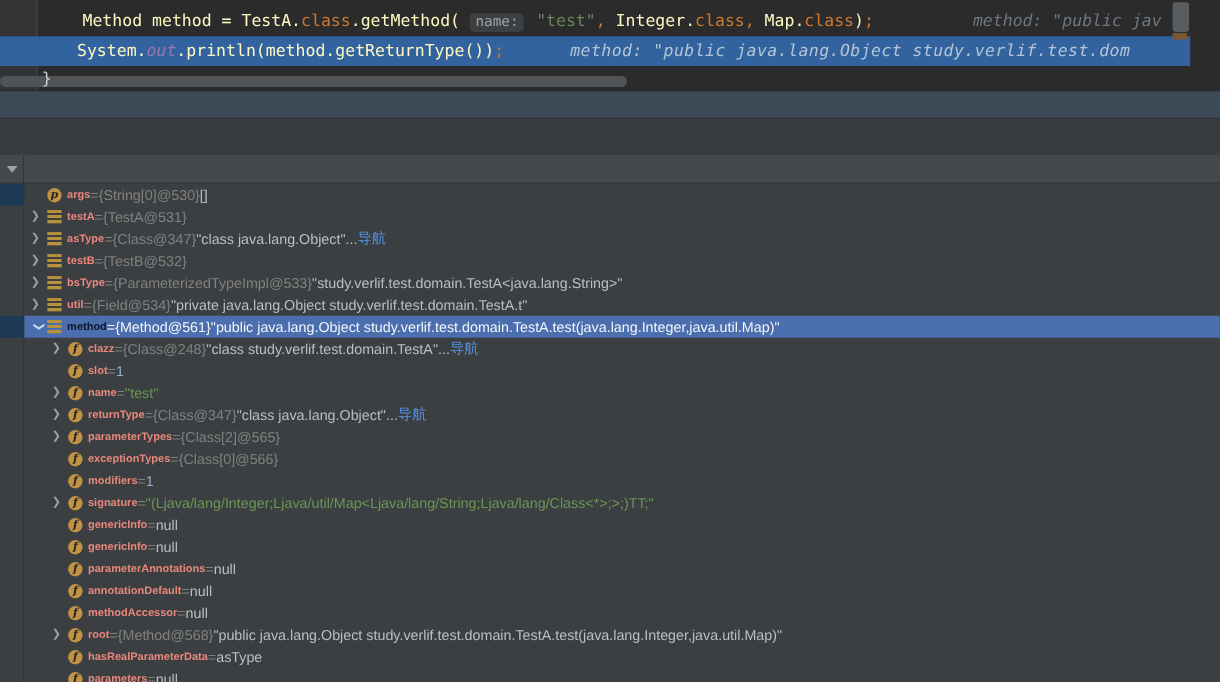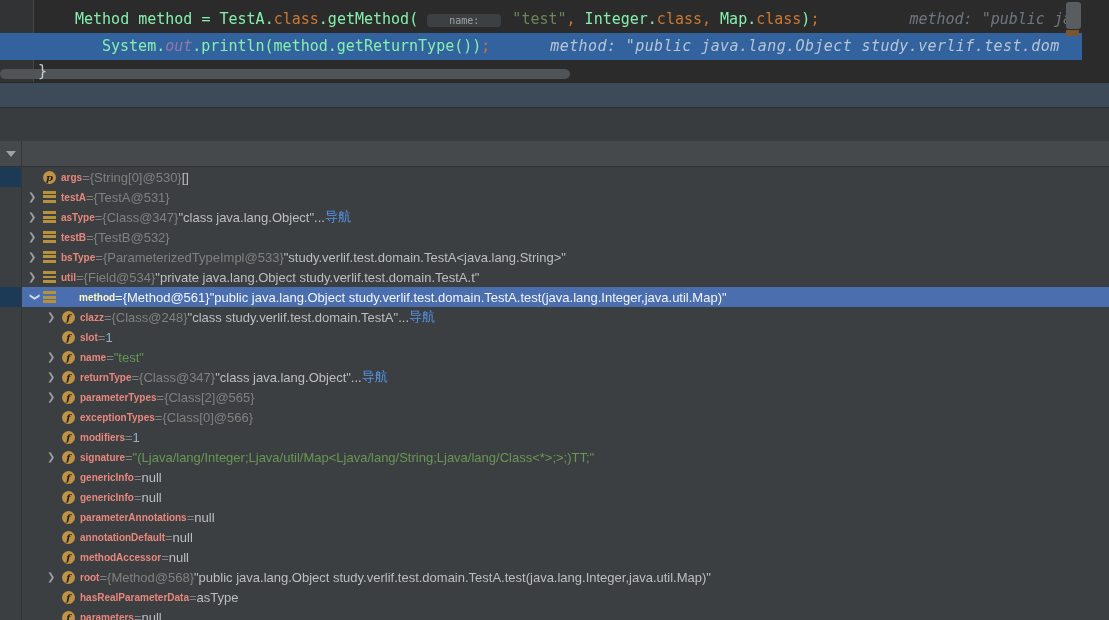--- a/index.html
+++ b/index.html
@@ -7,28 +7,28 @@
     width:1109px;height:620px;overflow:hidden;position:relative;
     background:#3c3f41;font-family:"Liberation Sans",sans-serif;
     -webkit-font-smoothing:antialiased;
   }
   
   #editor{position:absolute;left:0;top:0;width:1109px;height:82px;background:#2b2b2b;overflow:hidden;}
   #editor .gutter{position:absolute;left:0;top:0;width:33px;height:82px;background:#313335;border-right:1px solid #45484a;}
   .codeline{position:absolute;left:0;right:0;height:27px;line-height:27px;white-space:nowrap;
     font-family:"DejaVu Sans Mono",monospace;font-size:15px;color:#a9b7c6;z-index:2;}
   #code-line-1{top:6px;padding-left:75px;}
-  #code-line-2{top:33px;padding-left:102px;width:1082px;background:#33639e;box-sizing:border-box;}
+  #code-line-2{top:33px;padding-left:70px;width:1082px;background:#33639e;box-sizing:border-box;}
   #code-line-3{top:60px;height:22px;line-height:22px;padding-left:38px;color:#c8ccd2;}
-  .tok-plain{color:#86efac;}
+  .tok-plain{color:#fef9c3;}
   .tok-kw{color:#cc7832;}
   .tok-str{color:#6a8759;}
   .tok-field{color:#9876aa;font-style:italic;}
   .tok-punct{color:#cc7832;}
-  .tok-chip{background:#3d4043;color:#9da3a9;border-radius:4px;padding:1px 22px;font-size:10px;margin-right:2px;}
+  .tok-chip{background:#3d4043;color:#9da3a9;border-radius:4px;padding:1px 5px;font-size:13px;margin-right:2px;}
   .tok-hint{color:#6e7681;font-style:italic;margin-left:90px;}
   .tok-hint2{color:#b5c5d6;font-style:italic;margin-left:60px;letter-spacing:.4px;}
   #hscroll-thumb{position:absolute;left:0;top:69px;width:570px;height:10px;background:#515456;border-radius:5px;z-index:1;}
   #vscroll-thumb{position:absolute;left:1066px;top:2px;width:15px;height:27px;background:#5a5d5f;border-radius:3px;z-index:3;}
   #vscroll-mark{position:absolute;left:1066px;top:30px;width:13px;height:6px;background:#7b5633;z-index:3;}
   
   #band-blue{position:absolute;left:0;top:82px;width:1109px;height:26px;background:#3d4a57;
     border-top:1px solid #26282a;border-bottom:1px solid #2c2e30;box-sizing:border-box;}
   #band-gray{position:absolute;left:0;top:108px;width:1109px;height:33px;background:#393c3e;}
   
@@ -50,21 +50,21 @@
   .indent2{width:23px;flex:none;}
   .chev{width:17px;flex:none;color:#9aa0a5;font-size:10px;line-height:10px;padding-left:2px;box-sizing:border-box;}
   .chev.open{transform:rotate(90deg);padding-left:0;text-align:center;}
   .row.selected .chev{color:#cfdcec;}
   .icon-circle{width:13px;height:13px;flex:none;border-radius:50%;background:#c09243;color:#212325;
     font-family:"DejaVu Serif",serif;font-style:italic;font-weight:bold;font-size:10px;line-height:13px;
     text-align:center;margin-right:5px;}
   .icon-bars{width:13px;height:12px;flex:none;margin-right:5px;
     background:linear-gradient(#b8913d 0 3px,transparent 3px 4.5px,#b8913d 4.5px 7.5px,transparent 7.5px 9px,#b8913d 9px 12px);}
   .vname{color:#e8877d;font-size:10px;font-weight:bold;}
-  .row.selected .vname{color:#fef9c3;margin-left:18px;}
+  .row.selected .vname{color:#0f172a;}
   .vpart{font-size:13px;}
   .c-dim{color:#808080;}
   .c-plain{color:#bcbec4;}
   .c-str{color:#699655;}
   .c-num{color:#91b0c8;}
   .c-link{color:#5394ec;cursor:pointer;}
   .row.selected .vpart{color:#f2f5f9;}
 </style>
 </head>
 <body>

